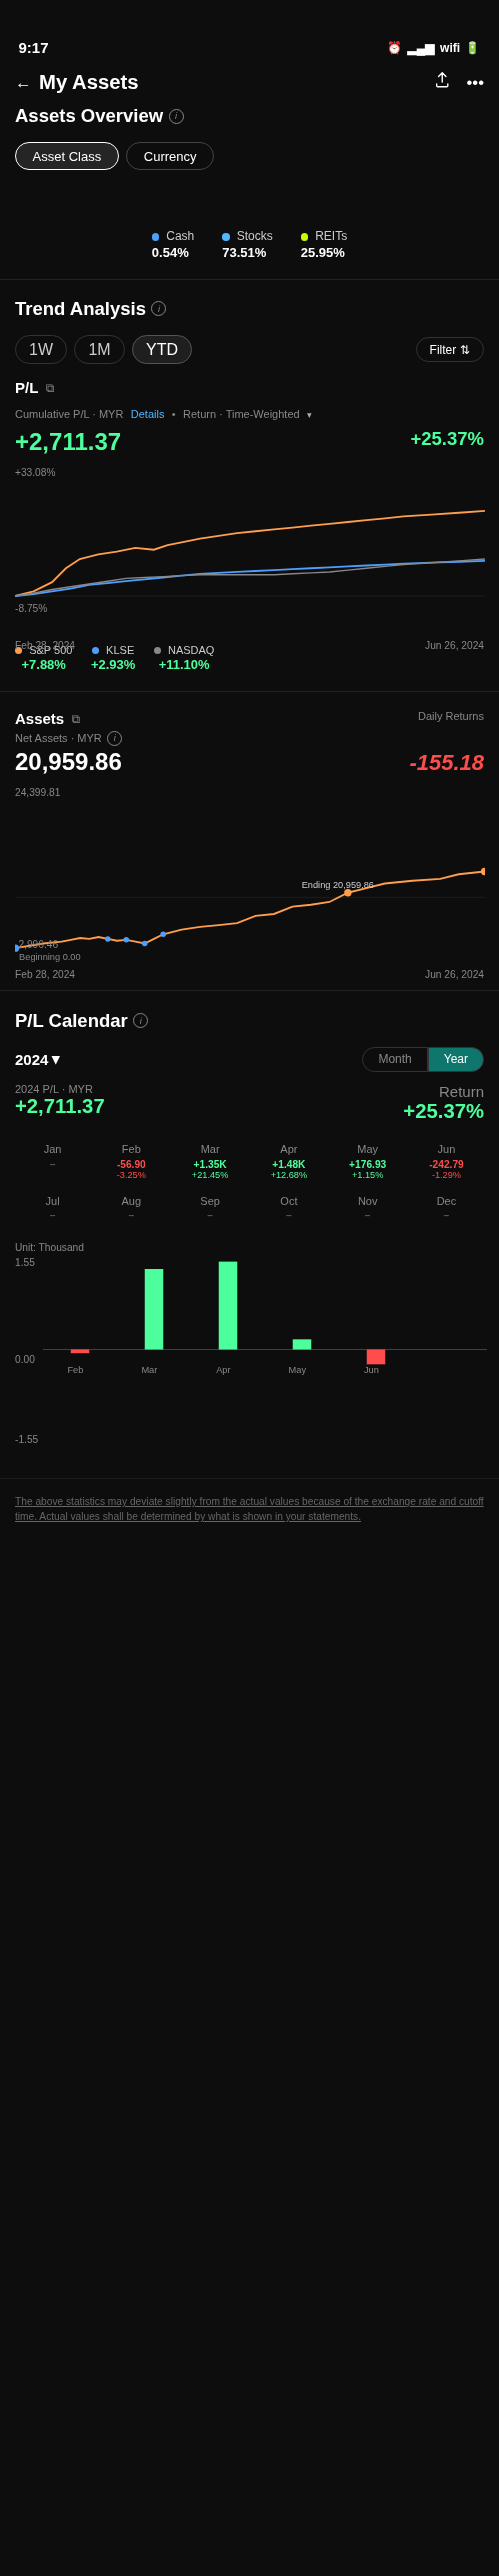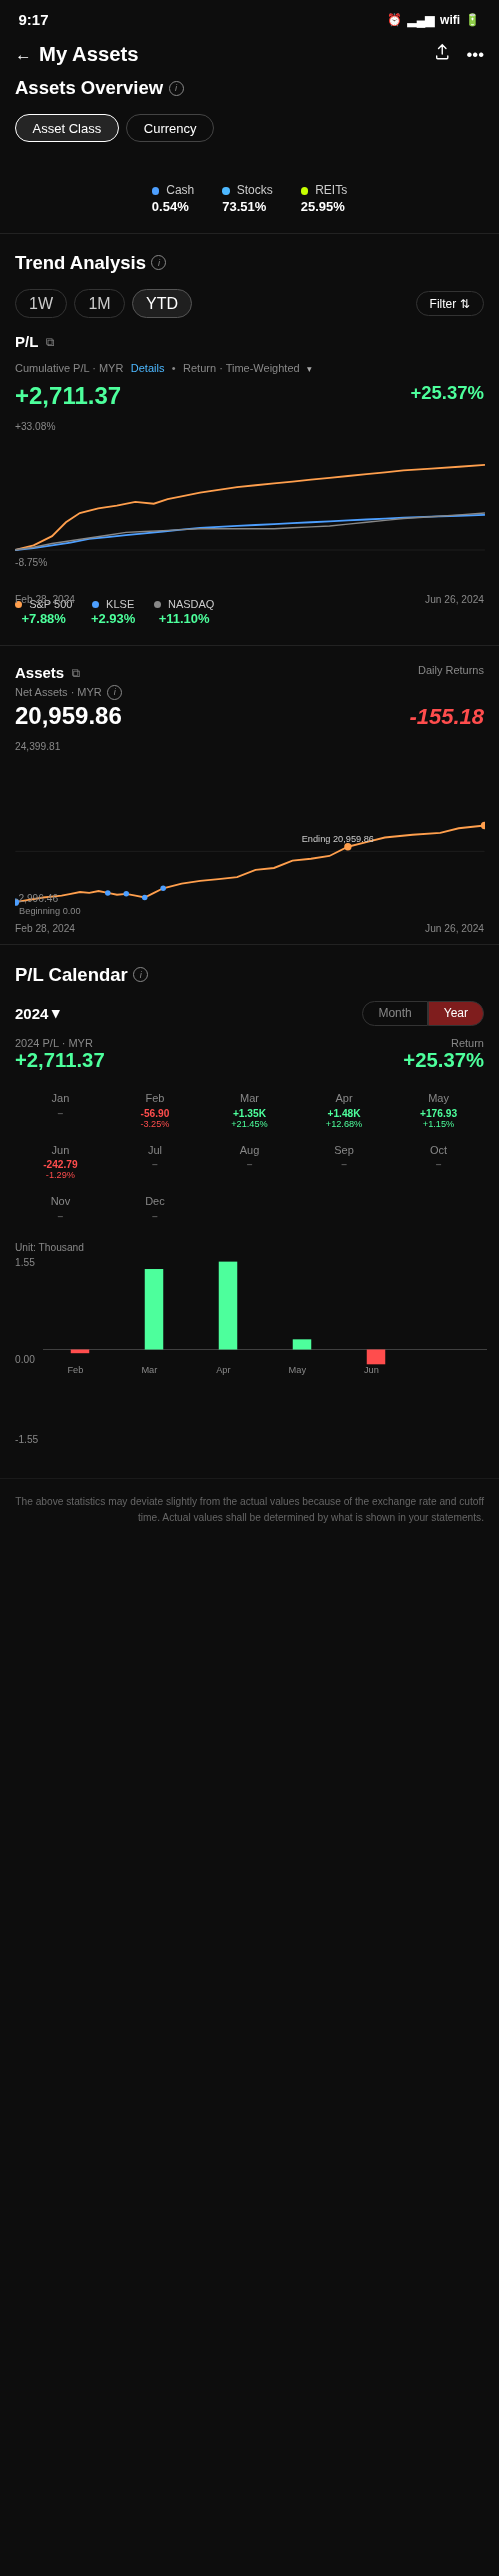--- a/index.html
+++ b/index.html
@@ -14,20 +14,21 @@
     }
 
     
     .status-bar {
       display: flex;
       justify-content: space-between;
       align-items: center;
       padding: 11px 18.5px 7.4px;
       font-size: 14px;
       font-weight: 600;
+      margin-top: 28px;
     }
     .status-time { font-size: 15px; font-weight: 700; }
     .status-icons { display: flex; align-items: center; gap: 5.5px; font-size: 12px; }
 
     
     .header {
       display: flex;
       align-items: center;
       justify-content: space-between;
       padding: 7.4px 15px 11px;
@@ -54,21 +55,21 @@
       display: inline-flex;
       align-items: center;
       justify-content: center;
       font-size: 9.2px;
       color: #888;
       font-style: italic;
       font-weight: 400;
     }
 
     
-    .toggle-group { display: flex; gap: 7.4px; margin-bottom: 15px; }
+    .toggle-group { display: flex; gap: 7.4px; margin-bottom: 33px; }
     .toggle-btn {
       background: none;
       border: 0.9px solid #444;
       color: #ffffff;
       padding: 5.5px 16.6px;
       border-radius: 18.5px;
       font-size: 13px;
       cursor: pointer;
     }
     .toggle-btn.active {
@@ -246,21 +247,21 @@
     .view-btn {
       padding: 4.6px 15px;
       border: 0.9px solid #333;
       background: none;
       color: #888;
       font-size: 12px;
       cursor: pointer;
     }
     .view-btn:first-child { border-radius: 15px 0 0 15px; }
     .view-btn:last-child { border-radius: 0 15px 15px 0; }
-    .view-btn.active { background: #7f1d1d; color: #fff; }
+    .view-btn.active { background: #0f766e; color: #fff; }
 
     .cal-summary {
       display: flex;
       justify-content: space-between;
       margin-bottom: 15px;
     }
     .cal-pl-val { font-size: 20.3px; font-weight: 700; color: #4dff9c; }
     .cal-ret-val { font-size: 20.3px; font-weight: 700; color: #4dff9c; text-align: right; }
     .month-cell { text-align: center; padding: 5.5px 1.8px; }
     .month-name { font-size: 11px; color: #888; margin-bottom: 3.7px; }
@@ -270,23 +271,24 @@
     .negative { color: #ff4d4d; }
     .empty { color: #555; }
     .bar-chart-unit { font-size: 10.2px; color: #888; margin-bottom: 3.7px; }
 
     
     .disclaimer {
       font-size: 10.2px;
       color: #666;
       padding: 15px;
       line-height: 1.5;
-      text-align: right;
+      text-align: left;
       border-top: 0.9px solid #1a1a1a;
       margin-top: 18.5px;
+      text-decoration: underline;
     }
 
     .copy-icon {
       font-size: 12px;
       color: #888;
       cursor: pointer;
     }
     .dropdown-arrow { font-size: 9.2px; color: #aaa; }
   </style>
 </head>
@@ -499,26 +501,26 @@
       <button class="view-btn active">Year</button>
     </div>
   </div>
 
   <div class="cal-summary">
     <div>
       <div style="font-size:11px;color:#888;">2024 P/L · MYR</div>
       <div class="cal-pl-val">+2,711.37</div>
     </div>
     <div style="text-align:right;">
-      <div style="font-size:11px;color:#888;">Return</div>
+      <div style="font-size:15px;color:#888;">Return</div>
       <div class="cal-ret-val">+25.37%</div>
     </div>
   </div>
 
-  <div style="display:grid;grid-template-columns:repeat(5,1fr);gap:3.7px;margin-bottom:15px;">
+  <div style="display:grid;grid-template-columns:repeat(6,1fr);gap:3.7px;margin-bottom:15px;">
 
     <div class="month-cell">
       <div class="month-name">Jan</div>
       <div class="month-val empty">–</div>
     </div>
     <div class="month-cell">
       <div class="month-name">Feb</div>
       <div class="month-val negative">-56.90</div>
       <div class="month-pct negative">-3.25%</div>
     </div>

